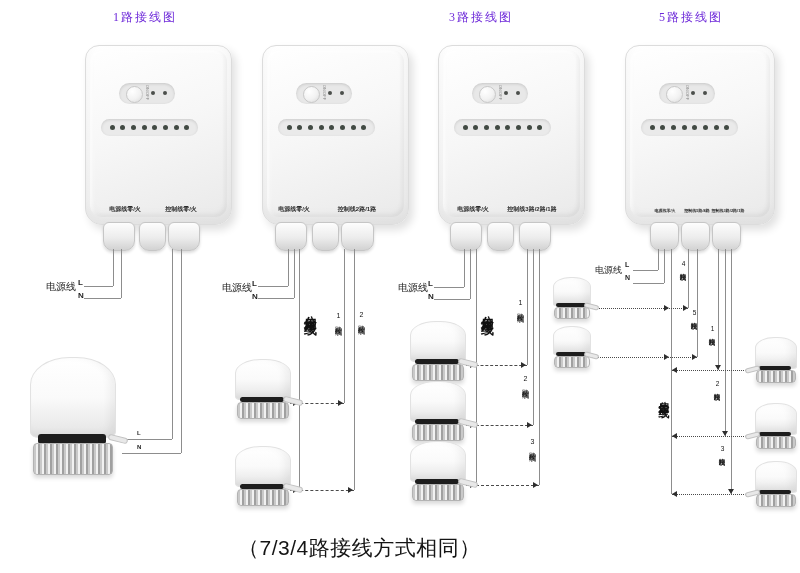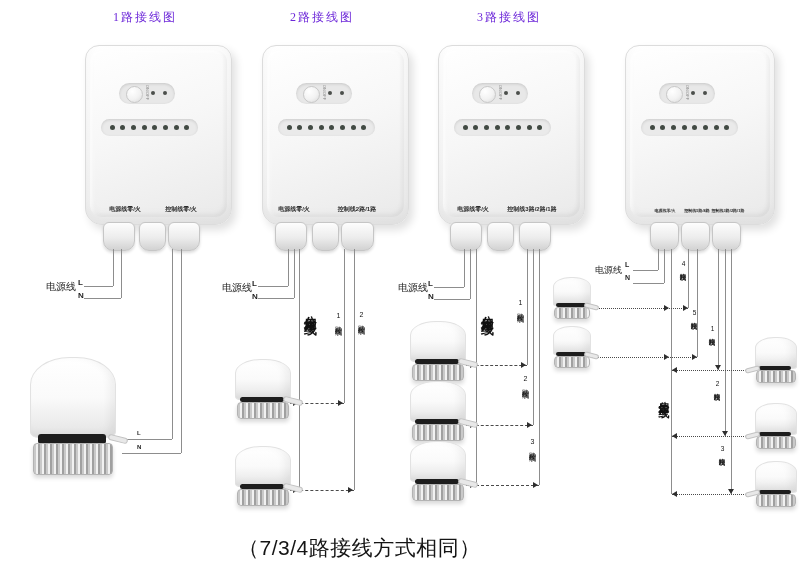--- a/index.html
+++ b/index.html
@@ -72,22 +72,22 @@
   .act.mirror .cable{right:auto;left:-14px;transform:rotate(-14deg);}
 
   .footnote{position:absolute;top:534px;font-size:21px;color:#141414;white-space:nowrap;letter-spacing:0.5px;}
 </style>
 </head>
 <body>
 
 <div id="canvas">
 
   <div class="col-title" style="left:90px">1路接线图</div>
-  <div class="col-title" style="left:267px">2路接线图</div>
-  <div class="col-title" style="left:454px">3路接线图</div>
+  <div class="col-title" style="left:426px">3路接线图</div>
+  <div class="col-title" style="left:636px">5路接线图</div>
 
   <div class="device" style="left:85px">
     <div class="recess">
       <div class="pushbtn"></div>
       <div class="btn-label">ON/OFF</div>
       <div class="mini-dot" style="left:32px"></div>
       <div class="mini-dot" style="left:44px"></div>
     </div>
     <div class="led-strip">
       <div class="led"></div>

